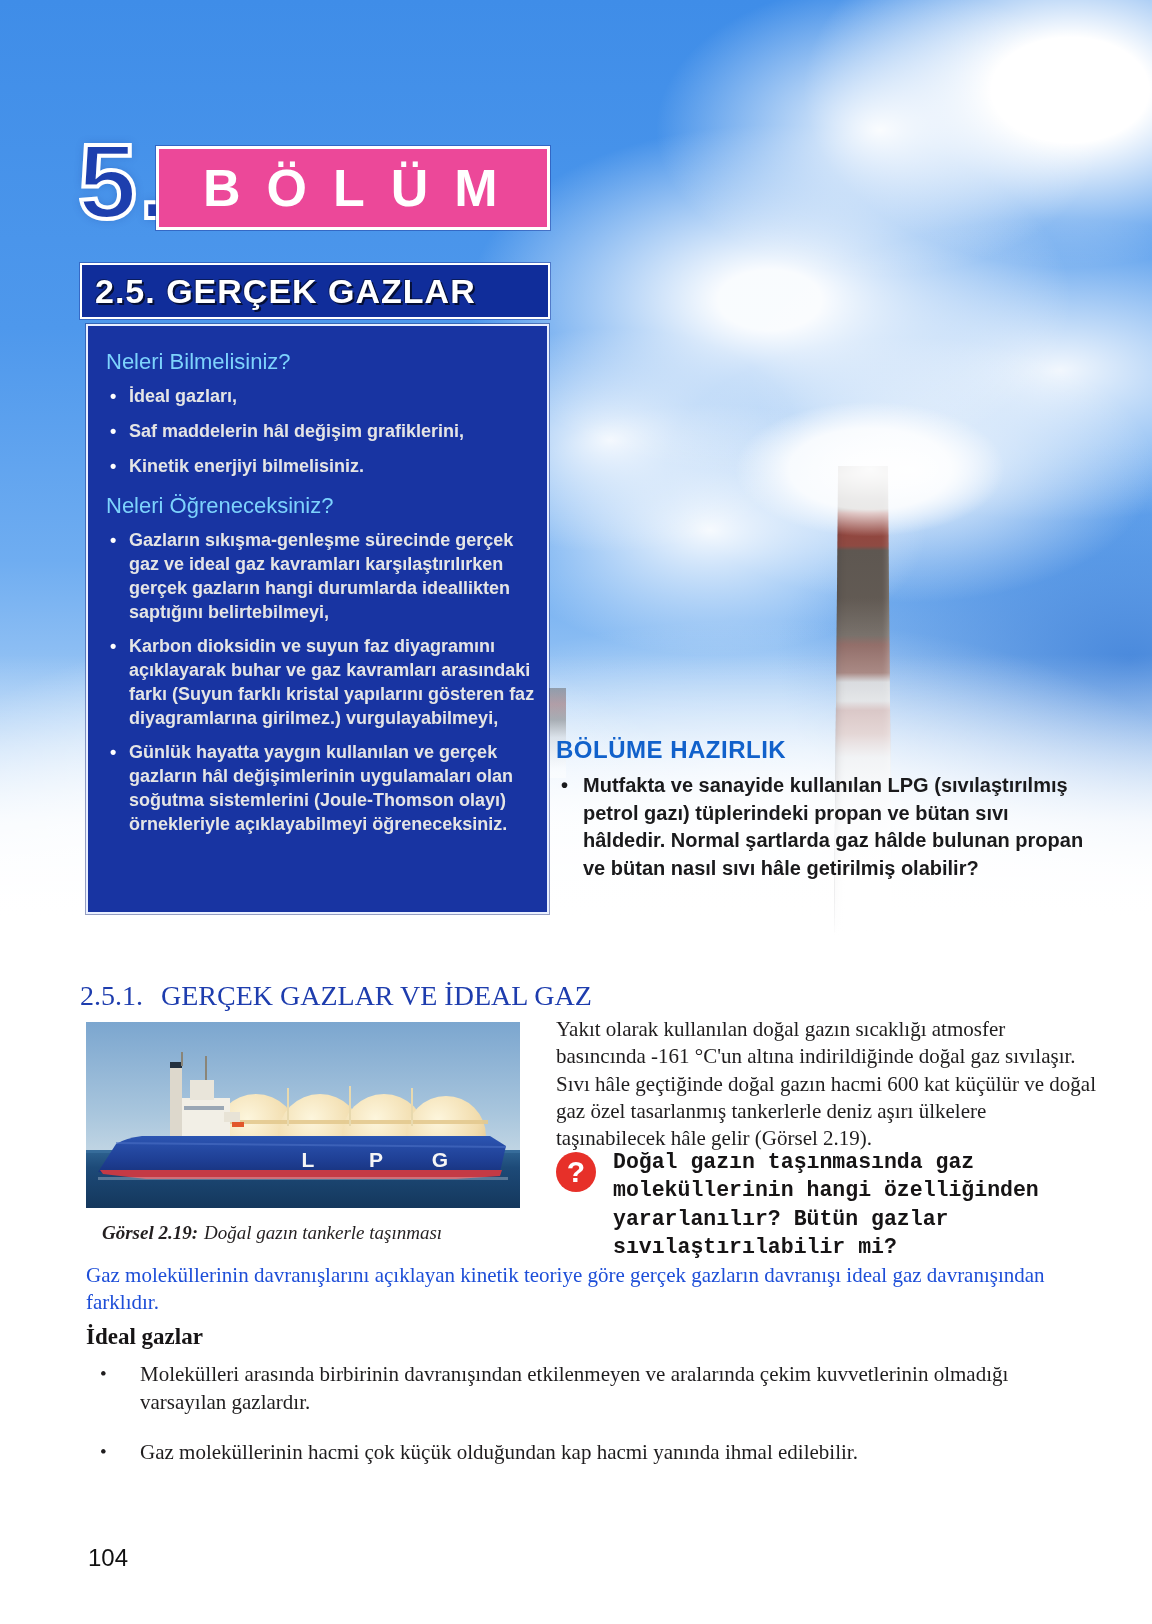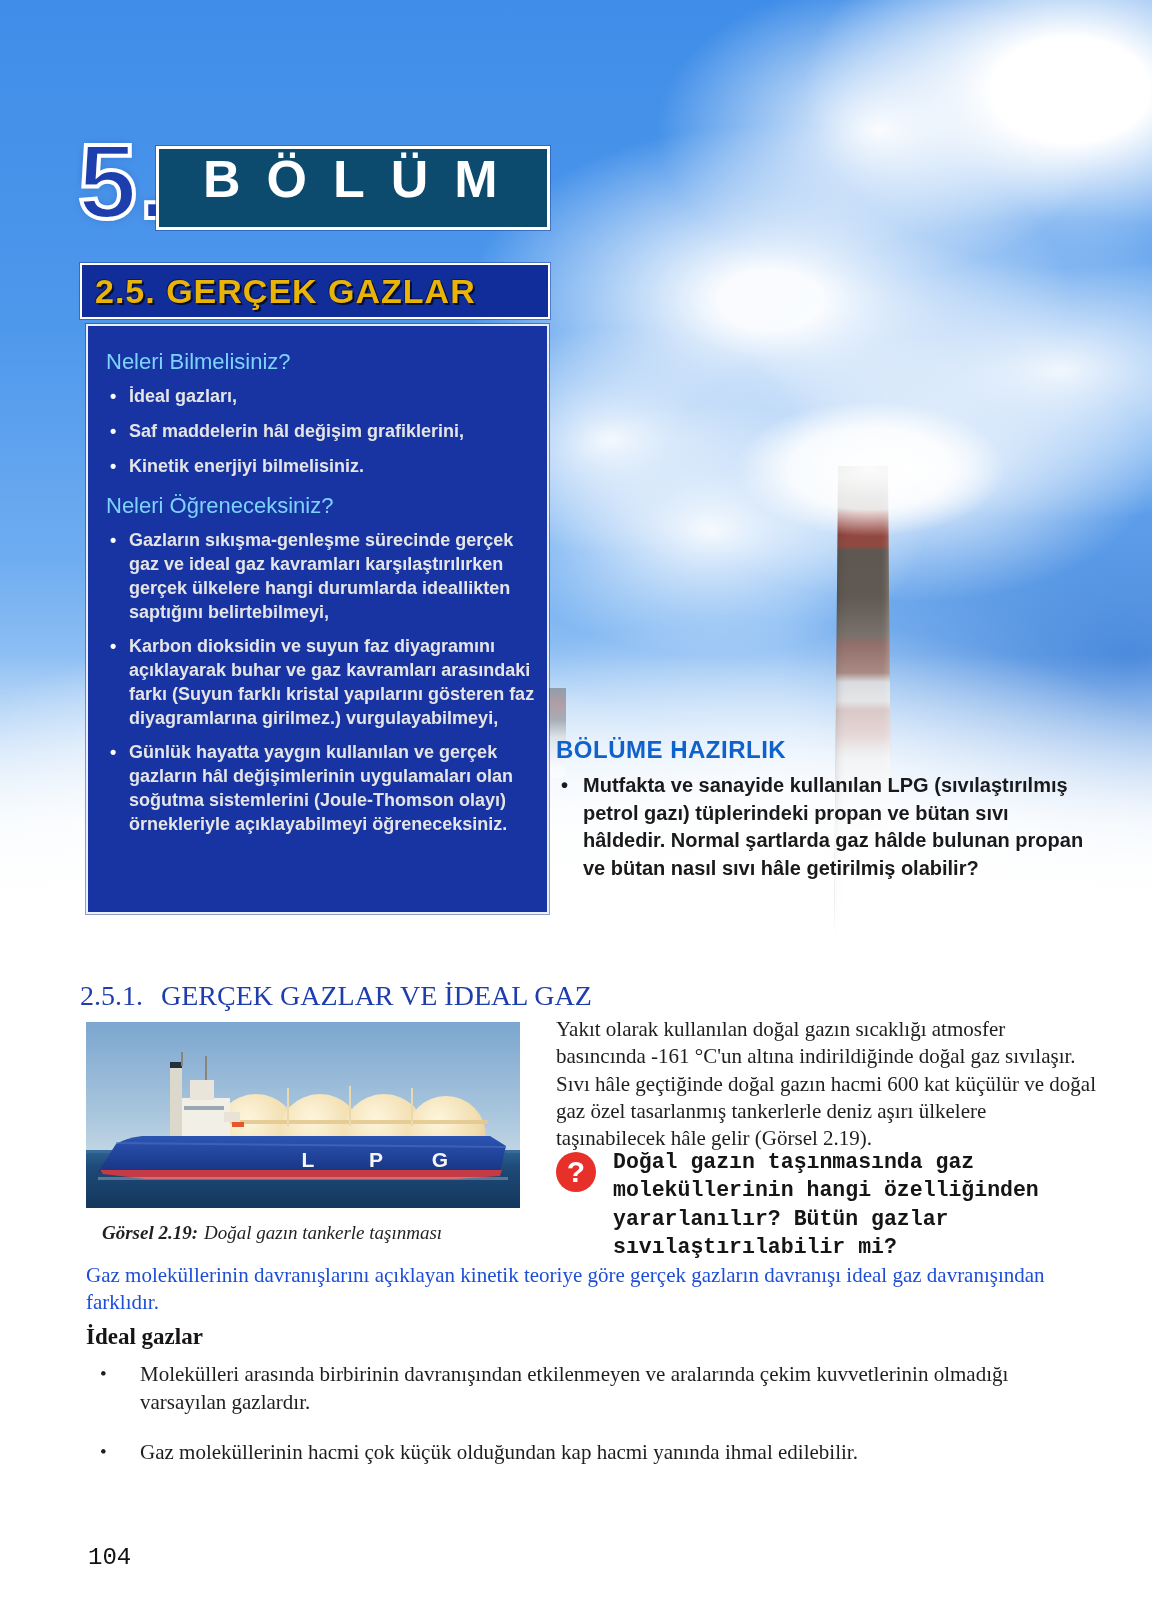--- a/index.html
+++ b/index.html
@@ -49,36 +49,36 @@
   
   .chapter-num {
     position:absolute; left:78px; top:128px;
     font-size:106px; font-weight:800; letter-spacing:2px;
     color:#1d3fae; -webkit-text-stroke:4px #ffffff;
     text-shadow:0 0 10px rgba(20,50,140,0.35);
     line-height:1;
   }
   .bolum-box {
     position:absolute; left:156px; top:146px; width:394px; height:84px;
-    background:#0c4a6e; border:3px solid #ffffff;
+    background:#ec4899; border:3px solid #ffffff;
     box-shadow:0 0 0 1px rgba(30,60,160,0.5);
-    display:flex; align-items:flex-start;
+    display:flex; align-items:center;
   }
   .bolum-box span {
     color:#ffffff; font-weight:700; font-size:52px; letter-spacing:26px;
     padding-left:44px; white-space:nowrap;
   }
   .section-banner {
     position:absolute; left:80px; top:263px; width:470px; height:56px;
     background:#102d9a; border:2px solid #ffffff;
     box-shadow:0 0 0 1px rgba(30,60,160,0.5);
     display:flex; align-items:center;
   }
   .section-banner span {
-    color:#eab308; font-weight:700; font-size:34px; letter-spacing:1px; padding-left:13px;
+    color:#ffffff; font-weight:700; font-size:34px; letter-spacing:1px; padding-left:13px;
     text-shadow:2px 2px 0 rgba(0,0,0,0.65), -1px -1px 0 rgba(0,0,0,0.4);
     white-space:nowrap;
   }
 
   
   .know-box {
     position:absolute; left:86px; top:324px; width:463px; height:590px;
     background:#1834a2; border:2px solid #e9efff;
     box-shadow:0 0 0 1px rgba(20,40,120,0.45);
     padding:14px 12px 0 16px; overflow:hidden;
@@ -145,21 +145,21 @@
   }
   .ideal-list { position:absolute; left:100px; top:1360px; width:952px; list-style:none; }
   .ideal-list li {
     position:relative; padding-left:40px; margin-bottom:21px;
     font-family:"Liberation Serif",serif; font-size:21px; line-height:1.35; color:#1f1d1e;
   }
   .ideal-list li::before { content:"•"; position:absolute; left:0; top:1px; font-size:19px; }
 
   .page-num {
     position:absolute; left:88px; top:1544px;
-    font-family:Liberation Mono, monospace; font-size:24px; color:#111111;
+    font-family:Liberation Sans, sans-serif; font-size:24px; color:#111111;
   }
 </style>
 </head>
 <body>
 
 <div id="page">
 
   <div class="sky"></div>
   <div class="chimney-far"></div>
   <div class="chimney"></div>
@@ -175,21 +175,21 @@
 
   <div class="know-box">
     <div class="kb-title">Neleri Bilmelisiniz?</div>
     <ul class="kb-list">
       <li>İdeal gazları,</li>
       <li>Saf maddelerin hâl değişim grafiklerini,</li>
       <li>Kinetik enerjiyi bilmelisiniz.</li>
     </ul>
     <div class="kb-title second">Neleri Öğreneceksiniz?</div>
     <ul class="kb-list">
-      <li>Gazların sıkışma-genleşme sürecinde gerçek gaz ve ideal gaz kavramları karşılaştırılırken gerçek ülkelere hangi durumlarda ideallikten saptığını belirtebilmeyi,</li>
+      <li>Gazların sıkışma-genleşme sürecinde gerçek gaz ve ideal gaz kavramları karşılaştırılırken gerçek gazların hangi durumlarda ideallikten saptığını belirtebilmeyi,</li>
       <li>Karbon dioksidin ve suyun faz diyagramını açıklayarak buhar ve gaz kavramları arasındaki farkı (Suyun farklı kristal yapılarını gösteren faz diyagramlarına girilmez.) vurgulayabilmeyi,</li>
       <li>Günlük hayatta yaygın kullanılan ve gerçek gazların hâl değişimlerinin uygulamaları olan soğutma sistemlerini (Joule-Thomson olayı) örnekleriyle açıklayabilmeyi öğreneceksiniz.</li>
     </ul>
   </div>
 
   <div class="prep">
     <div class="prep-title">BÖLÜME HAZIRLIK</div>
     <ul class="prep-list">
       <li>Mutfakta ve sanayide kullanılan LPG (sıvılaştırılmış petrol gazı) tüplerindeki propan ve bütan sıvı hâldedir. Normal şartlarda gaz hâlde bulunan propan ve bütan nasıl sıvı hâle getirilmiş olabilir?</li>
     </ul>

